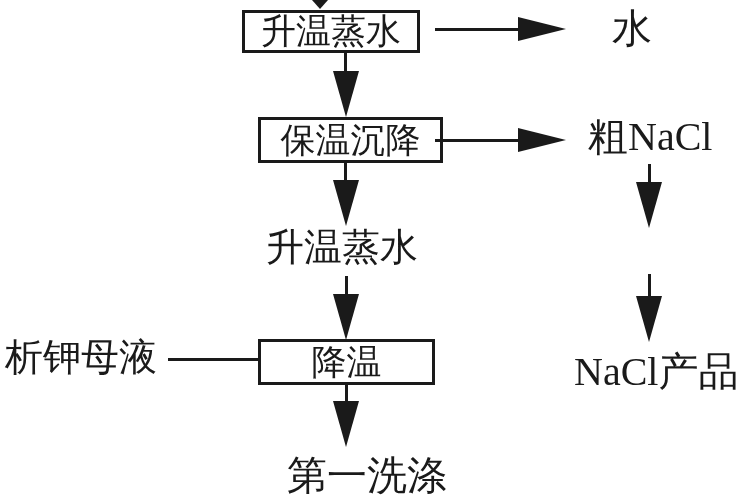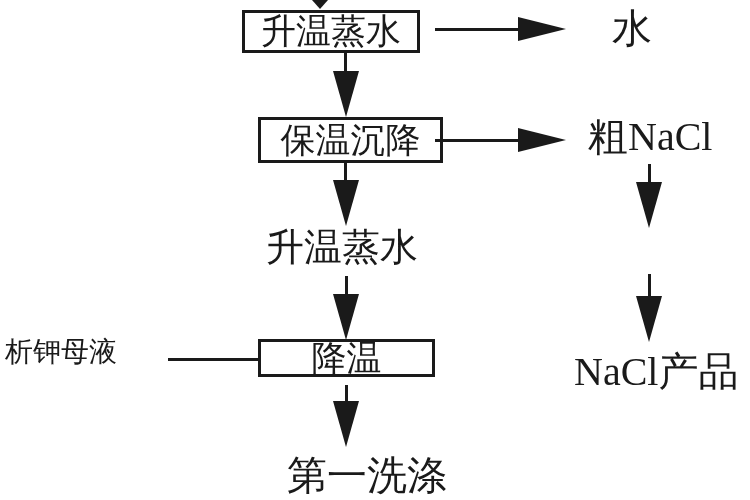--- a/index.html
+++ b/index.html
@@ -71,24 +71,24 @@
   <div class="arr-right" style="left:518px;top:128px;"></div>
   <div class="lbl" style="left:588px;top:117px;">粗NaCl</div>
 
   <div class="vline" style="left:344px;top:163px;width:3px;height:20px;"></div>
   <div class="arr-down" style="left:333px;top:180px;"></div>
   <div class="lbl" style="left:266px;top:228px;font-size:38px;">升温蒸水</div>
 
   <div class="vline" style="left:345px;top:276px;width:3px;height:22px;"></div>
   <div class="arr-down" style="left:333px;top:294px;"></div>
 
-  <div class="lbl" style="left:5px;top:338px;font-size:28px;">析钾母液</div>
+  <div class="lbl" style="left:5px;top:338px;font-size:38px;">析钾母液</div>
   <div class="hline" style="left:168px;top:358px;width:90px;height:3px;"></div>
 
-  <div class="node" style="left:258px;top:339px;width:177px;height:38px;">
+  <div class="node" style="left:258px;top:339px;width:177px;height:46px;">
     <span>降温</span>
   </div>
 
   <div class="vline" style="left:345px;top:385px;width:3px;height:18px;"></div>
   <div class="arr-down" style="left:333px;top:401px;"></div>
   <div class="lbl" style="left:287px;top:456px;">第一洗涤</div>
 
   <div class="vline" style="left:648px;top:164px;width:3px;height:20px;"></div>
   <div class="arr-down" style="left:636px;top:182px;"></div>
 

